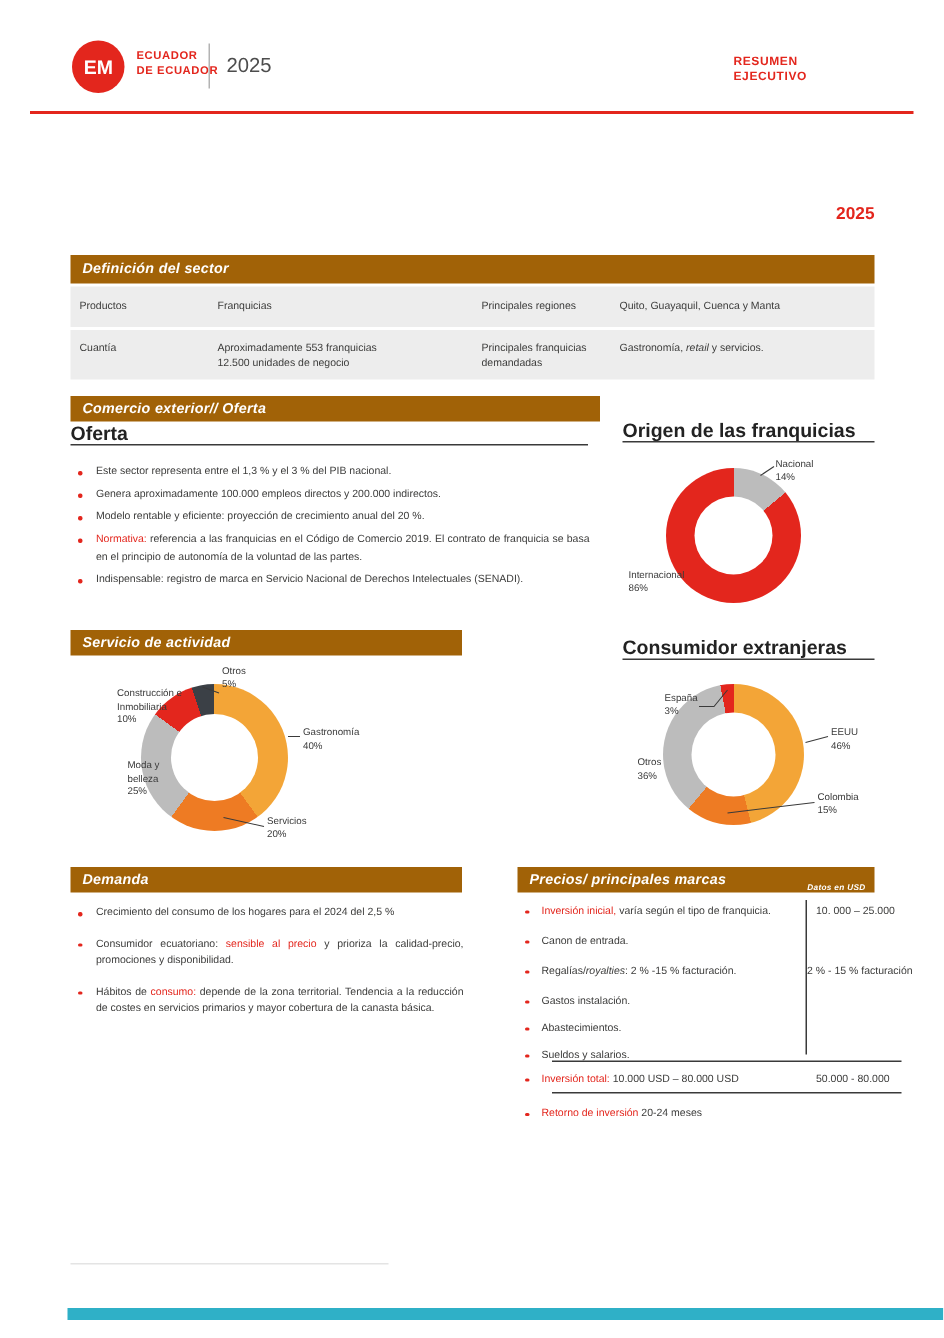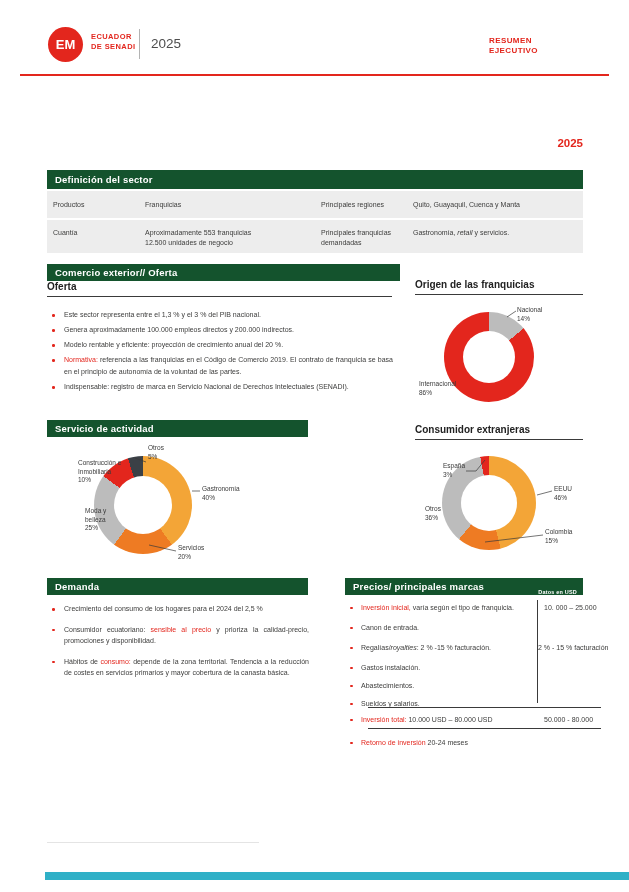--- a/index.html
+++ b/index.html
@@ -17,38 +17,38 @@
     line-height:10px;letter-spacing:.4px;}
   .hr-red{position:absolute;left:20px;top:74px;width:589px;height:2px;background:#e3261d;}
 
   
   .doc-title{position:absolute;left:47px;top:94px;color:#e3261d;font-size:22.5px;font-weight:bold;
     line-height:27px;letter-spacing:-.2px;}
   .title-year{position:absolute;left:545px;top:137px;width:38px;text-align:right;color:#e3261d;
     font-size:11.5px;font-weight:bold;}
 
   
-  .secbar{position:absolute;height:17px;background:#14532d;color:#fff;font-size:9.5px;font-weight:bold;
-    line-height:17px;padding-left:8px;box-sizing:border-box;letter-spacing:.2px;}
+  .secbar{position:absolute;height:17px;background:#a16207;color:#fff;font-size:9.5px;font-weight:bold;
+    line-height:17px;padding-left:8px;box-sizing:border-box;letter-spacing:.2px;font-style:italic;}
   #bar-definicion{left:47px;top:170px;width:536px;height:19px;line-height:19px;}
   #bar-comercio{left:47px;top:264px;width:353px;}
   #bar-sectores{left:47px;top:420px;width:261px;}
   #bar-demanda{left:47px;top:578px;width:261px;}
   #bar-precios{left:345px;top:578px;width:238px;}
   .units-note{position:absolute;right:6px;top:6px;font-size:5.5px;font-weight:bold;color:#fff;}
 
   
   .tbl-row{position:absolute;left:47px;width:536px;background:#ededed;}
   #tr1{top:191px;height:27px;}
   #tr2{top:220px;height:33px;}
   .cell{position:absolute;font-size:7px;line-height:9.5px;color:#3c3c3b;}
   .it{font-style:italic;}
 
   
-  .subhead{position:absolute;font-size:10px;font-weight:bold;color:#222;}
+  .subhead{position:absolute;font-size:13px;font-weight:bold;color:#222;}
   .uline{position:absolute;height:1px;background:#3a3a3a;}
   .hline{position:absolute;height:1px;background:#3a3a3a;}
   .vline{position:absolute;width:1px;background:#3a3a3a;}
 
   
   ul.blist{position:absolute;margin:0;padding:0;list-style:none;}
   #list-oferta{left:47px;top:309px;width:346px;}
   #list-demanda{left:47px;top:603px;width:262px;}
   li.bullet{position:relative;padding-left:17px;font-size:7px;line-height:12px;color:#3c3c3b;
     margin-bottom:3px;text-align:justify;}
@@ -99,21 +99,21 @@
   .footer-bar{position:absolute;left:45px;top:872px;width:584px;height:8px;background:#2fb0c7;}
 </style>
 </head>
 <body>
 
 <div class="page">
 
   <div class="logo-circle">EM</div>
   <div class="brand">
     <div>ECUADOR</div>
-    <div>DE SENADI</div>
+    <div>DE ECUADOR</div>
   </div>
   <div class="hdr-vdiv"></div>
   <div class="hdr-year">2025</div>
   <div class="doc-type">
     <div>RESUMEN</div>
     <div>EJECUTIVO</div>
   </div>
   <div class="hr-red"></div>
 
   <div class="title-year">2025</div>

